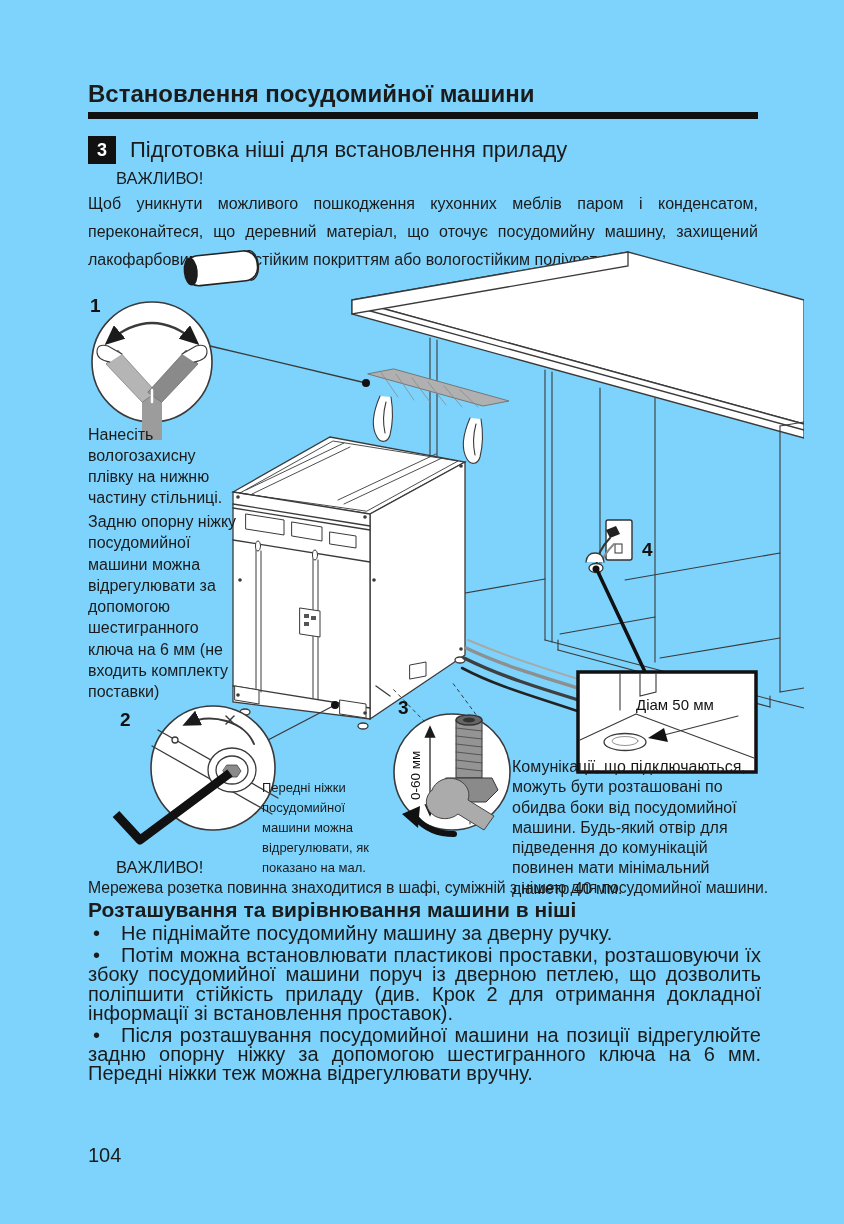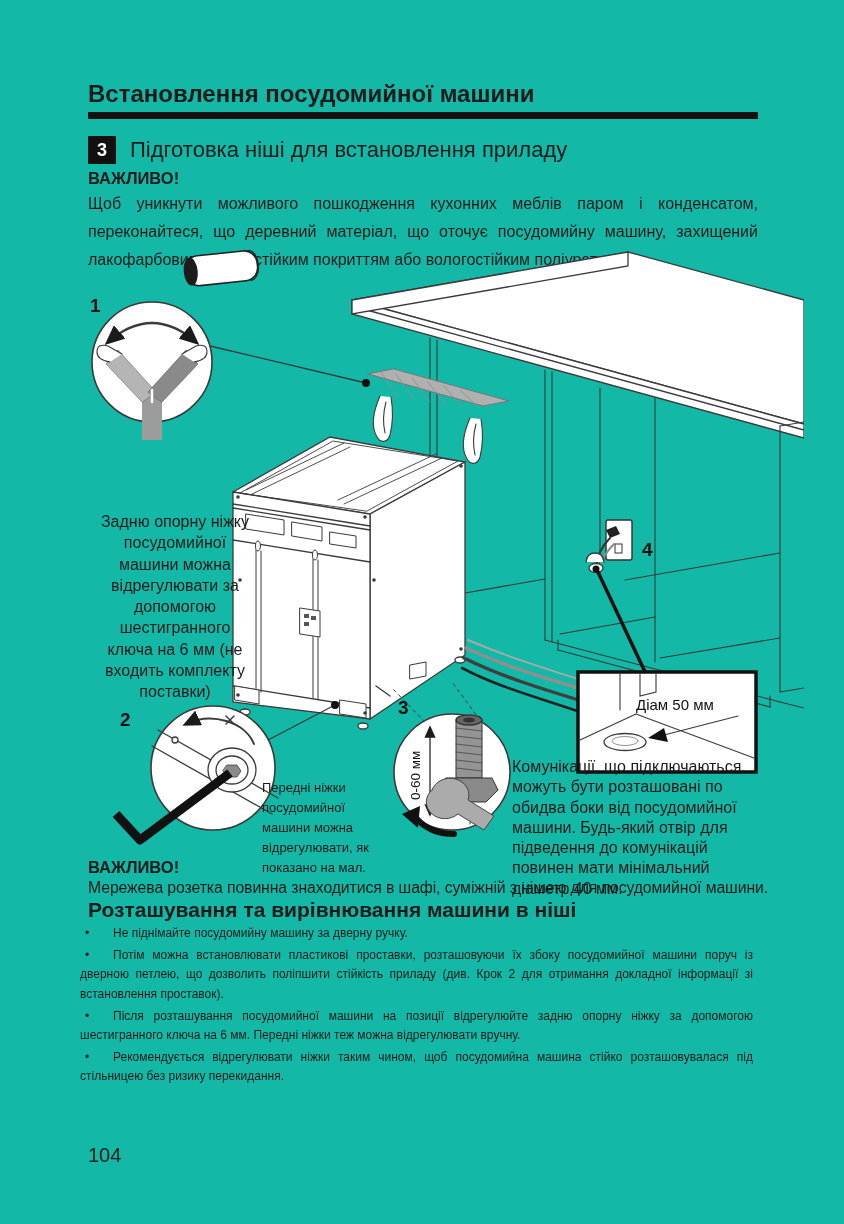--- a/index.html
+++ b/index.html
@@ -1,41 +1,41 @@
 <!DOCTYPE html>
 <html><head>
 <meta charset="utf-8">
 <style>
   html,body{margin:0;padding:0;background:#e8e8e8;}
   .page{
-    position:relative;width:844px;height:1224px;background:#14b8a6;
+    position:relative;width:844px;height:1224px;background:#7dd3fc;
     font-family:"Liberation Sans", sans-serif;color:#1b1b1b;overflow:hidden;
     margin:0 auto;
   }
   .abs{position:absolute;}
   .doc-title{left:88px;top:80px;font-size:24px;font-weight:bold;letter-spacing:0;}
   .title-rule{left:88px;top:112px;width:670px;height:7px;background:#111;}
   .step-square{
     left:88px;top:136px;width:28px;height:28px;background:#111;color:#fff;
     font-size:18px;font-weight:bold;text-align:center;line-height:28px;
   }
   .section-title{left:130px;top:137px;font-size:22px;font-weight:normal;}
-  .imp-label{font-size:16.5px;font-weight:bold;}
+  .imp-label{font-size:16.5px;font-weight:normal;margin-left:28px;}
   .imp1{left:88px;top:169px;}
   .intro{left:88px;top:190px;width:670px;font-size:16px;line-height:28px;text-align:justify;}
   .figure{left:80px;top:250px;width:724px;height:608px;}
   .cap{font-size:16px;line-height:21px;}
   .cap1{left:88px;top:424px;width:152px;}
-  .cap2{left:96px;top:511px;width:158px;line-height:21.3px;text-align:center;}
+  .cap2{left:88px;top:511px;width:158px;line-height:21.3px;}
   .cap3{left:262px;top:778px;width:124px;font-size:13px;line-height:20px;}
   .cap4{left:512px;top:757px;width:258px;line-height:20.3px;}
   .imp2{left:88px;top:858px;}
   .netline{left:88px;top:879px;width:700px;font-size:15.8px;white-space:nowrap;letter-spacing:-0.1px;}
   .head2{left:88px;top:898px;font-size:21px;font-weight:bold;}
-  .bullets{left:80px;top:924px;width:673px;font-size:12px;line-height:19.2px;}
+  .bullets{left:88px;top:924px;width:673px;font-size:20px;line-height:19.2px;}
   .bullet{text-align:justify;margin:0 0 3px 0;}
   .bullet::before{content:"\2022";display:inline-block;width:28px;padding-left:5px;}
   .page-num{left:88px;top:1144px;font-size:20px;}
   svg text{font-family:"Liberation Sans",sans-serif;}
 </style>
 </head>
 <body>
 
 <div class="page">
 
@@ -247,30 +247,30 @@
     </g>
 
     <text x="10" y="62" font-size="19" font-weight="bold" fill="#111">1</text>
     <text x="40" y="476" font-size="19" font-weight="bold" fill="#111">2</text>
     <text x="318" y="464" font-size="19" font-weight="bold" fill="#111">3</text>
     <text x="562" y="306" font-size="19" font-weight="bold" fill="#111">4</text>
     <text transform="translate(340,550) rotate(-90)" font-size="13.5" fill="#111">0-60 мм</text>
     <text x="556" y="460" font-size="15" fill="#111">Діам 50 мм</text>
   </svg>
 
+  <div class="abs cap cap1">Нанесіть вологозахисну плівку на нижню частину стільниці.</div>
   <div class="abs cap cap2">Задню опорну ніжку посудомийної машини можна відрегулювати за допомогою шестигранного ключа на 6 мм (не входить комплекту поставки)</div>
   <div class="abs cap cap3">Передні ніжки посудомийної машини можна відрегулювати, як показано на мал.</div>
   <div class="abs cap cap4">Комунікації, що підключаються, можуть бути розташовані по обидва боки від посудомийної машини. Будь-який отвір для підведення до комунікацій повинен мати мінімальний діаметр 40 мм.</div>
 
   <div class="abs imp-label imp2">ВАЖЛИВО!</div>
   <div class="abs netline">Мережева розетка повинна знаходитися в шафі, суміжній з нішею для посудомийної машини.</div>
 
   <div class="abs head2">Розташування та вирівнювання машини в ніші</div>
 
   <div class="abs bullets">
     <div class="bullet">Не піднімайте посудомийну машину за дверну ручку.</div>
     <div class="bullet">Потім можна встановлювати пластикові проставки, розташовуючи їх збоку посудомийної машини поруч із дверною петлею, що дозволить поліпшити стійкість приладу (див. Крок 2 для отримання докладної інформації зі встановлення проставок).</div>
     <div class="bullet">Після розташування посудомийної машини на позиції відрегулюйте задню опорну ніжку за допомогою шестигранного ключа на 6 мм. Передні ніжки теж можна відрегулювати вручну.</div>
-    <div class="bullet">Рекомендується відрегулювати ніжки таким чином, щоб посудомийна машина стійко розташовувалася під стільницею без ризику перекидання.</div>
   </div>
 
   <div class="abs page-num">104</div>
 </div>
 
 </body></html>

